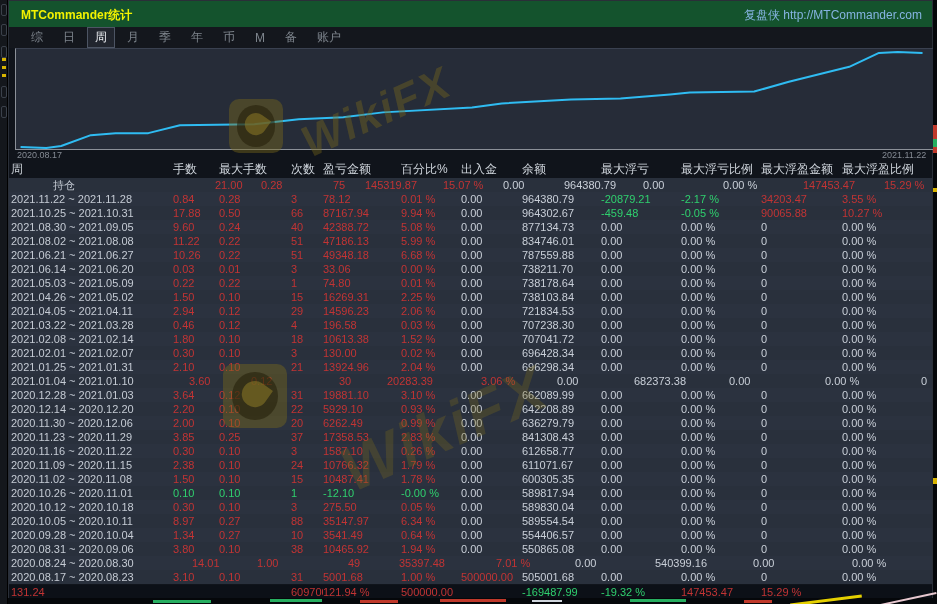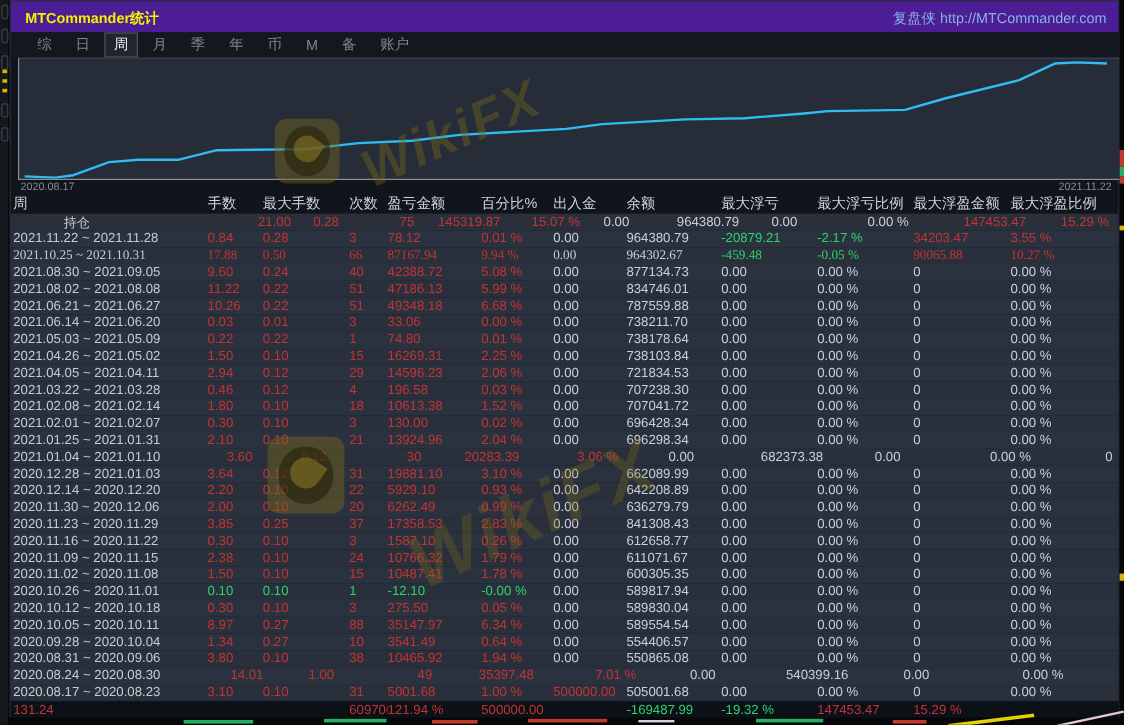--- a/index.html
+++ b/index.html
@@ -9,21 +9,21 @@
 
   
   .left-strip { position:absolute; left:0; top:0; width:8px; height:604px; background:#14171c; border-right:1px solid #000; }
   .ls-btn { position:absolute; left:1px; width:6px; height:12px; border:1px solid #3b414b; border-radius:2px; }
   .ls-yellow { position:absolute; left:2px; width:4px; height:3px; background:#d8b400; }
 
   
   .window { position:absolute; left:8px; top:0; width:925px; height:598px; background:#10141b;
             border:1px solid #2a2f38; }
 
-  .titlebar { position:absolute; left:0; top:0; width:100%; height:26px; background:#4c1d95; }
+  .titlebar { position:absolute; left:0; top:0; width:100%; height:26px; background:#14532d; }
   .title { position:absolute; left:12px; top:6px; color:#f2f200; font-size:12px; font-weight:bold; }
   .brand { position:absolute; right:10px; top:6px; color:#86b4e2; font-size:12px; }
 
   .menubar { position:absolute; left:0; top:26px; width:100%; height:21px; background:#14171d;
              display:flex; align-items:center; padding-left:14px; gap:4px; }
   .mi { color:#7e858d; font-size:12px; padding:1px 7px; border:1px solid transparent; cursor:default; }
   .mi.active { color:#eceff3; background:#21252e; border:1px solid #4d5564; }
 
   
   .chart { position:absolute; left:6px; top:47px; width:919px; height:102px; background:#262c38;
@@ -149,21 +149,21 @@
           <span class="cell c-r">3</span>
           <span class="cell c-r">78.12</span>
           <span class="cell c-r">0.01 %</span>
           <span class="cell c-w">0.00</span>
           <span class="cell c-w">964380.79</span>
           <span class="cell c-g">-20879.21</span>
           <span class="cell c-g">-2.17 %</span>
           <span class="cell c-r">34203.47</span>
           <span class="cell c-r">3.55 %</span>
         </div>
-        <div class="trow" style="grid-template-columns: 162px 46px 72px 32px 78px 60px 61px 79px 80px 80px 81px 92px; font-family: Liberation Serif, serif;">
+        <div class="trow" style="grid-template-columns: 162px 46px 72px 32px 78px 60px 61px 79px 80px 80px 81px 92px;">
           <span class="cell period">2021.10.25 ~ 2021.10.31</span>
           <span class="cell c-r">17.88</span>
           <span class="cell c-r">0.50</span>
           <span class="cell c-r">66</span>
           <span class="cell c-r">87167.94</span>
           <span class="cell c-r">9.94 %</span>
           <span class="cell c-w">0.00</span>
           <span class="cell c-w">964302.67</span>
           <span class="cell c-g">-459.48</span>
           <span class="cell c-g">-0.05 %</span>

